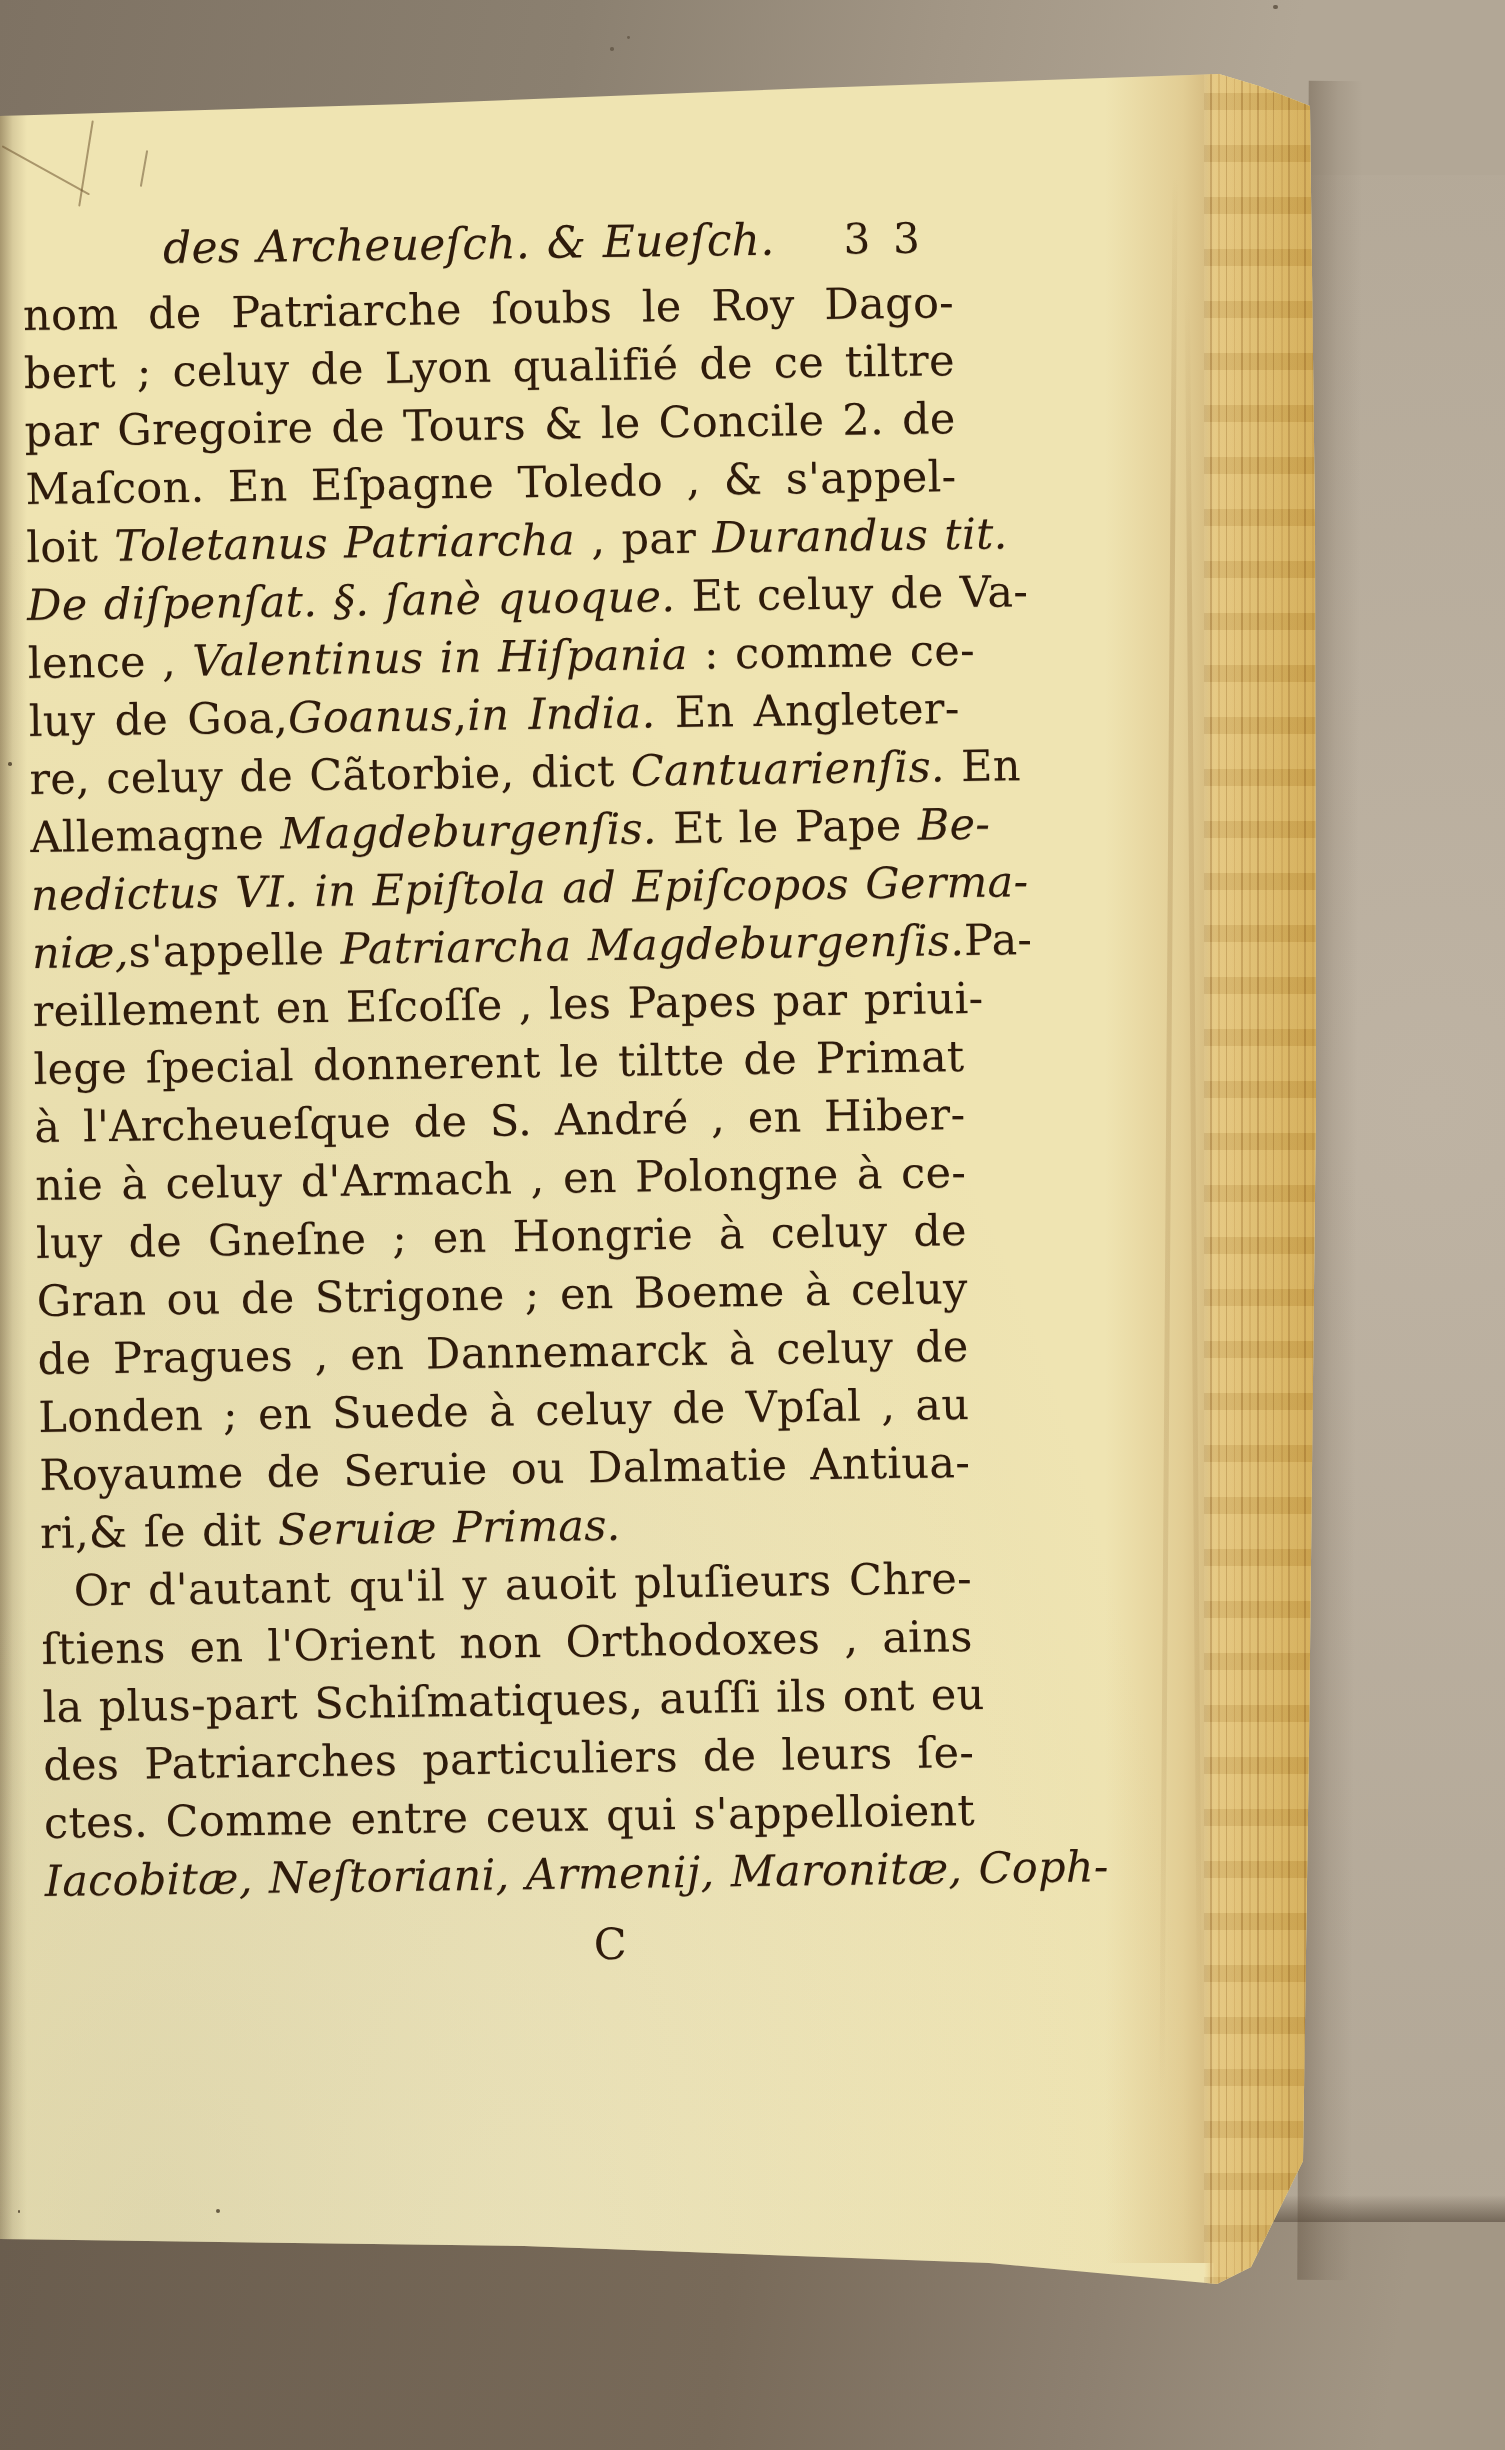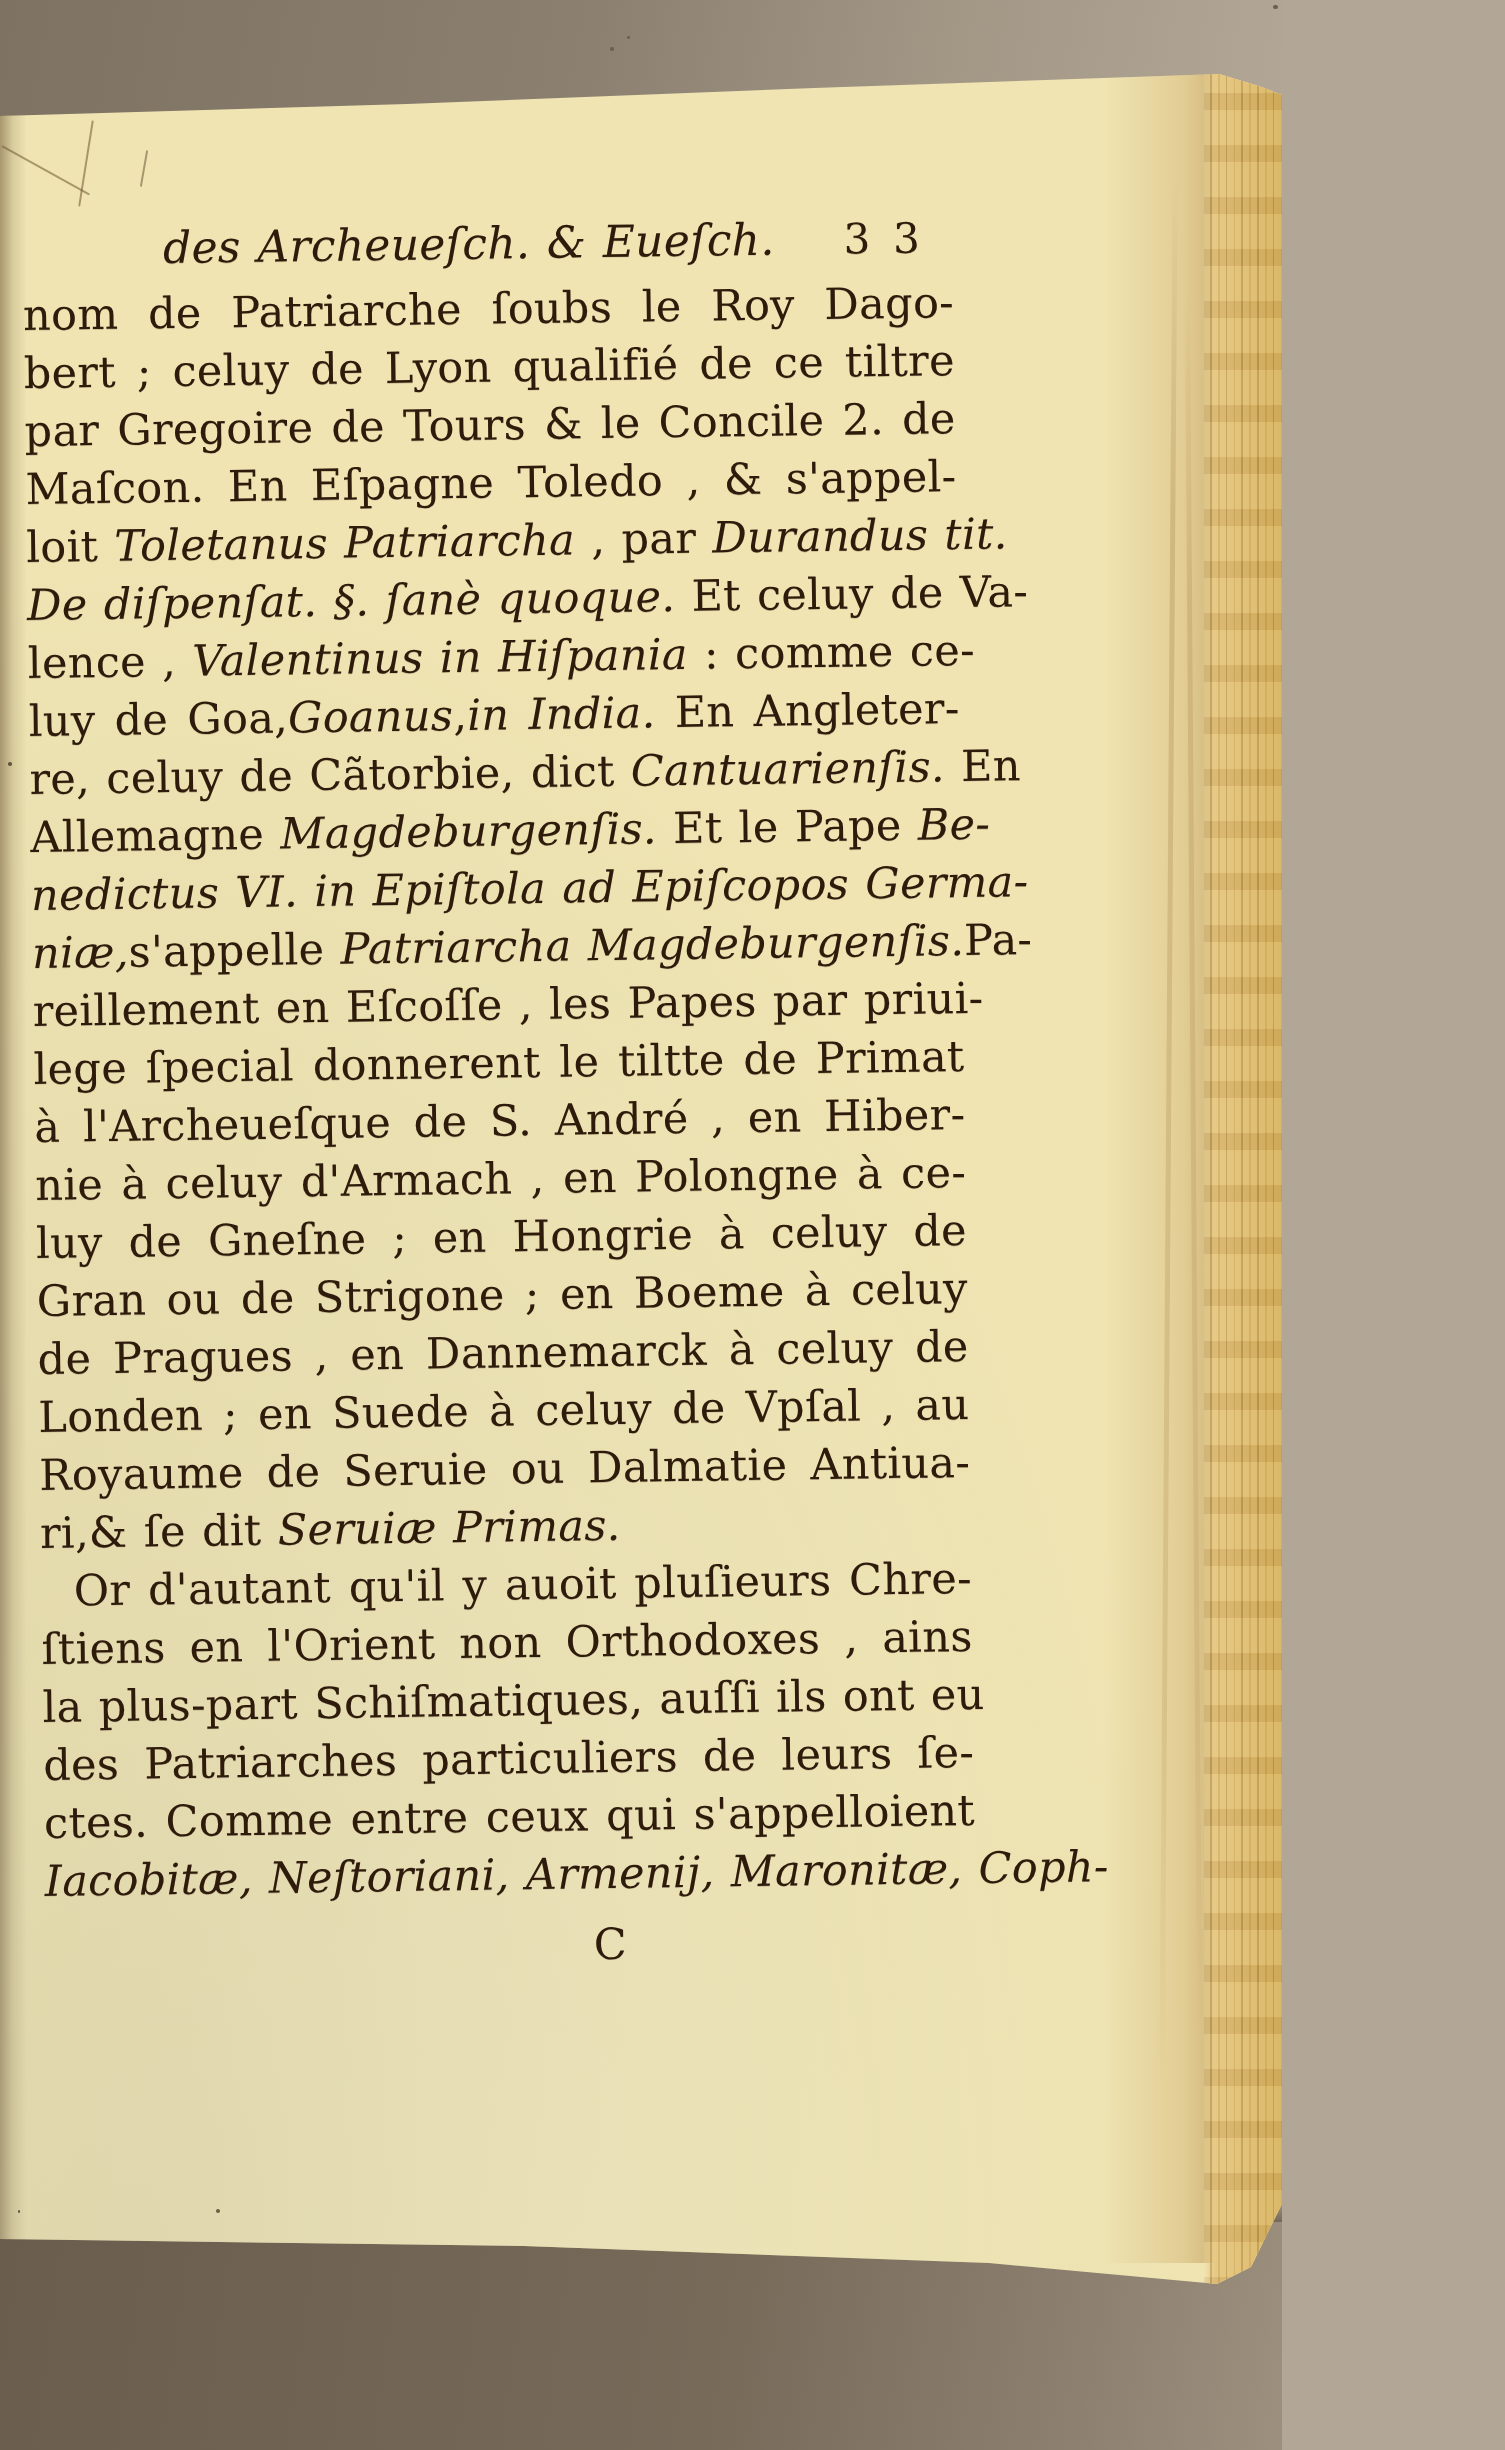--- a/index.html
+++ b/index.html
@@ -1,17 +1,17 @@
 <!DOCTYPE html>
 <html style="font-size:9.3px"><head>
 <meta charset="utf-8">
 <style>
   html,body{margin:0;padding:0;}
   body{background:#b2a796;font-family:"DejaVu Serif","Liberation Serif",serif;}
-  #root{position:relative;width:1282px;height:2450px;overflow:hidden;
+  #root{position:relative;width:1505px;height:2450px;overflow:hidden;
         background:radial-gradient(ellipse at 95% 45%, #beb3a3 0%, rgba(190,179,163,0) 60%), #b2a796;}
 
   
   .backdrop-top{position:absolute;left:0;top:0;width:1505px;height:175px;
     background:linear-gradient(100deg,#7e7263 0%,#8b8070 38%,#a29685 62%,#b2a796 85%);}
   .backdrop-bottom{position:absolute;left:0;top:2222px;width:1505px;height:228px;
     background:linear-gradient(98deg,#6a5d4e 0%,#786a59 48%,#8d8070 72%,#a39785 92%);}
   .backdrop-bottom::before{content:"";position:absolute;left:0;top:-27px;width:100%;height:27px;
     background:linear-gradient(to bottom,rgba(106,93,78,0),rgba(106,93,78,.85));}
   .edge-shadow{position:absolute;left:1303px;top:81px;width:54px;height:2199px;

